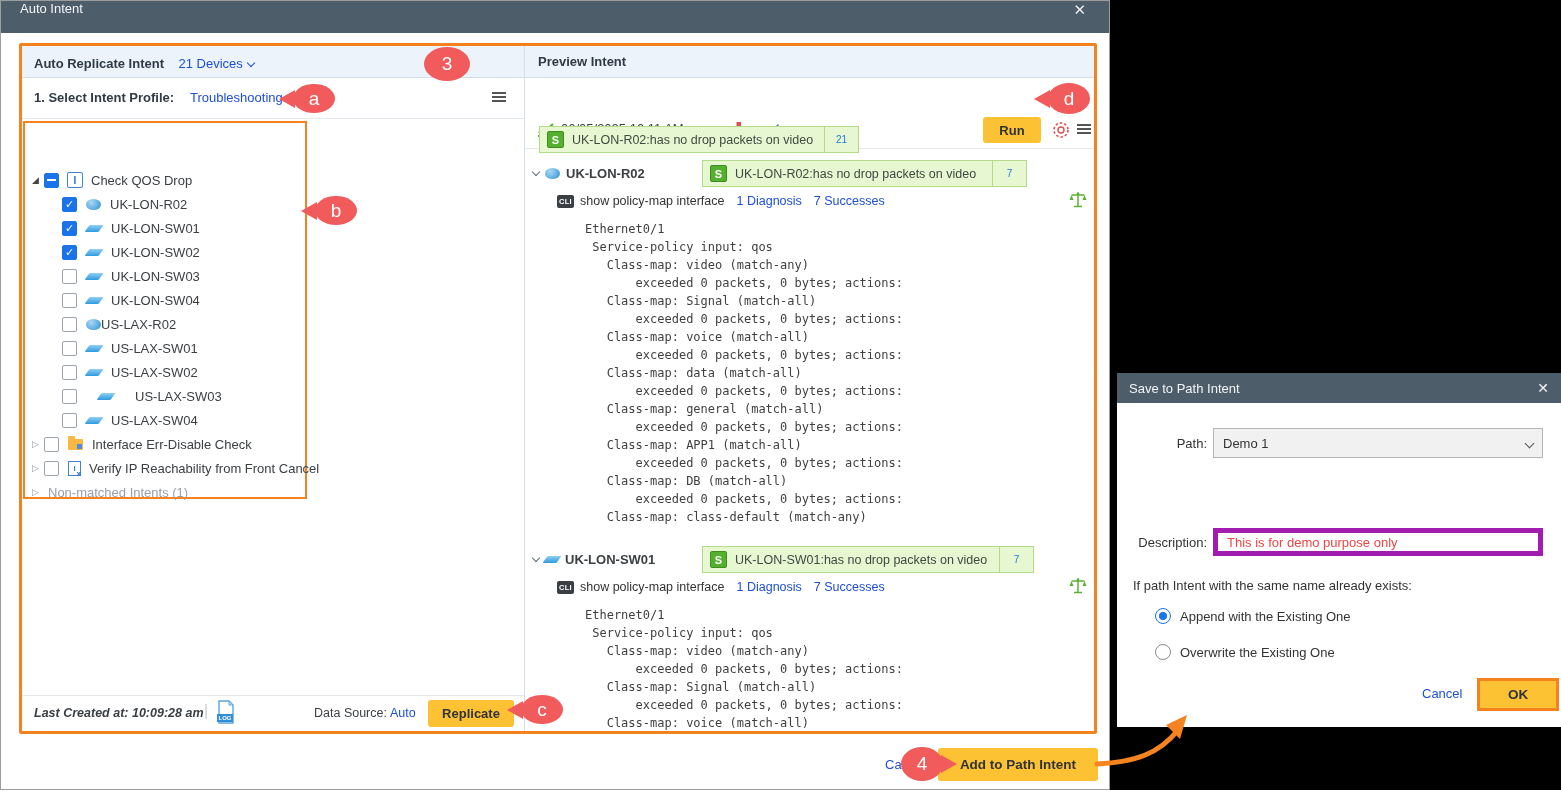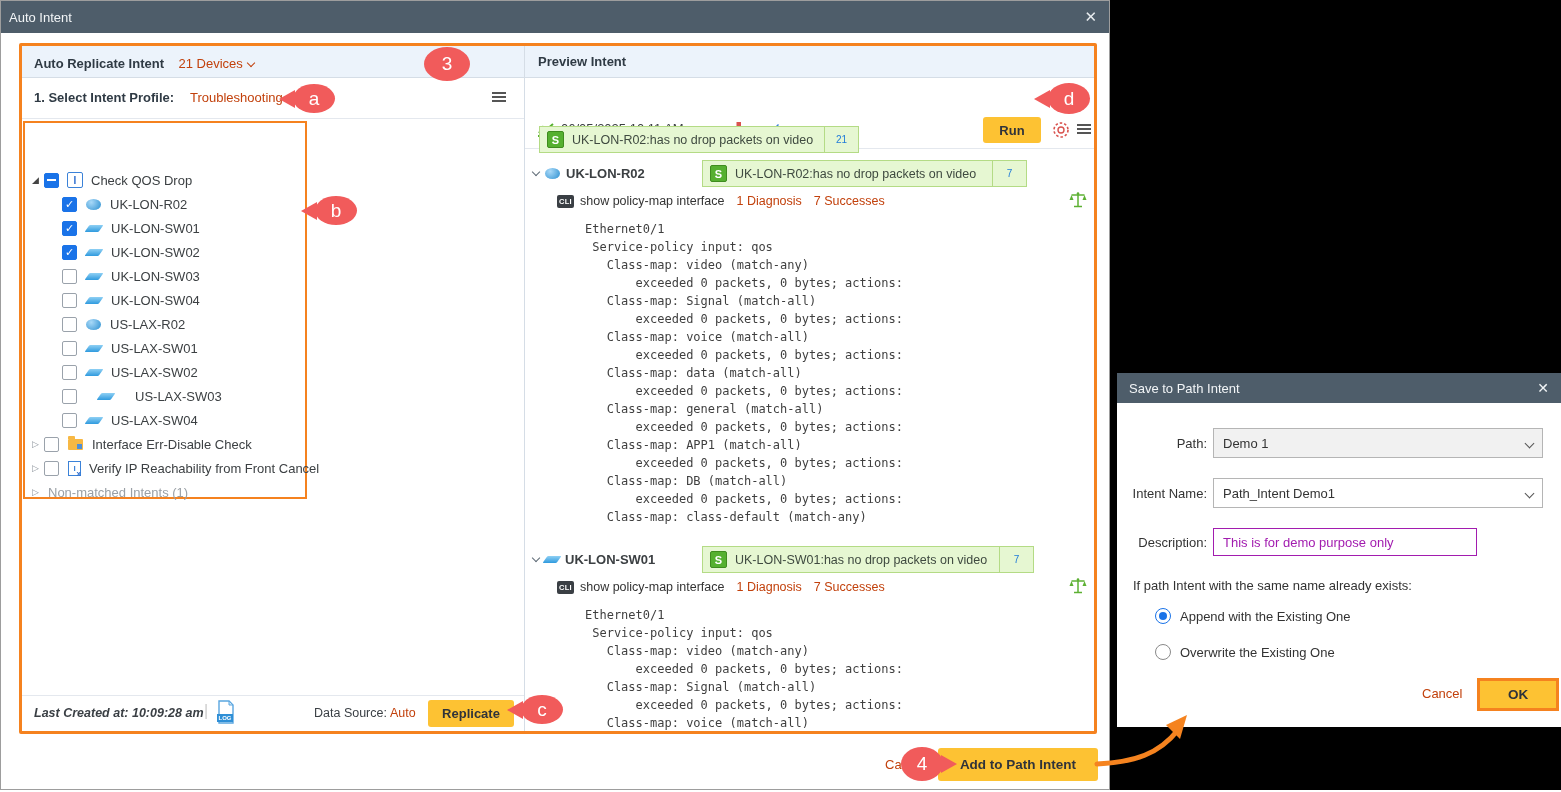--- a/index.html
+++ b/index.html
@@ -2,30 +2,30 @@
 <html><head>
 <meta charset="utf-8">
 <style>
   * { margin:0; padding:0; box-sizing:border-box; }
   html,body { width:1561px; height:792px; background:#fff; font-family:"Liberation Sans", sans-serif; }
   .stage { position:relative; width:1561px; height:792px; overflow:hidden; background:#fff; }
   .abs { position:absolute; }
 
   
   .app-window { position:absolute; left:0; top:0; width:1110px; height:790px; background:#fff; border:1px solid #9d9d9d; }
-  .titlebar { position:absolute; left:0; top:0; width:100%; height:32px; background:#4e5d6a; color:#f2f5f7; font-size:13px; display:flex; align-items:center; padding:0 8px;gap:21px; }
+  .titlebar { position:absolute; left:0; top:0; width:100%; height:32px; background:#4e5d6a; color:#f2f5f7; font-size:13px; display:flex; padding:0 19px;gap:21px; }
   .titlebar .close { margin-left:auto; font-size:15px; color:#e8ecef; cursor:pointer; padding:0 4px; }
 
   .main-frame { position:absolute; left:18px; top:42px; width:1078px; height:691px; border:3px solid #f5821f; border-radius:2px; background:#fff; }
 
   .panel-header { position:absolute; left:0; top:0; width:1072px; height:32px; background:#ecf3fb; border-bottom:1px solid #d5dde6; }
   .v-divider { position:absolute; left:502px; top:0; width:1px; height:685px; background:#d5dde6; }
 
   .hd-title { font-size:13px; font-weight:bold; color:#2f3a44; }
-  .link { color:#c2410c; cursor:pointer; text-decoration:none; }
+  .link { color:#1d4ed8; cursor:pointer; text-decoration:none; }
   .chev { display:inline-block; width:6px; height:6px; border-right:1.6px solid currentColor; border-bottom:1.6px solid currentColor; transform:rotate(45deg); margin-left:5px; vertical-align:2px; }
 
   
   .profile-row { position:absolute; left:0; top:32px; width:502px; height:41px; border-bottom:1px solid #e4e8ee; }
   .seed-label-row { position:absolute; left:0; top:73px; width:502px; height:32px; border-bottom:1px solid #e4e8ee; }
   .seed-box { position:absolute; left:1px; top:75px; width:284px; height:378px; border:2px solid #f5821f; }
   .hamburger2 { width:14px; height:2px; background:#555; box-shadow:0 4px 0 #555, 0 8px 0 #555; }
 
   .tree-row { position:absolute; height:24px; font-size:13px; color:#3c4043; display:flex; align-items:center; }
   .expander-open { color:#444; font-size:9px; width:12px; }
@@ -71,21 +71,21 @@
 
   
   .black-region { position:absolute; left:1110px; top:0; width:451px; height:790px; background:#000; }
   .save-dialog { position:absolute; left:1117px; top:373px; width:444px; height:354px; background:#fff; z-index:30; }
   .save-dialog .dlg-title { position:absolute; left:0; top:0; width:100%; height:30px; background:#4e5d6a; color:#f2f5f7; font-size:13px; display:flex; align-items:center; padding:0 12px; }
   .dlg-row { position:absolute; left:0; width:100%; height:30px; display:flex; align-items:center; }
   .dlg-label { width:96px; text-align:right; font-size:13px; color:#333; padding-right:6px; }
   .dlg-select { position:relative; width:330px; height:30px; border:1px solid #b5b5b5; background:#f1f1f1; font-size:13px; color:#333; display:flex; align-items:center; padding:0 24px 0 9px; }
   .dlg-select.white { background:#fff; }
   .dlg-select .dd { position:absolute; right:9px; top:11px; width:7px; height:7px; border-right:1.6px solid #555; border-bottom:1.6px solid #555; transform:rotate(45deg); }
-  .dlg-input { width:264px; height:28px; border:1px solid #a21caf; background:#fff; font-size:13px; color:#a21caf; display:flex; align-items:center; padding:0 9px; }
+  .dlg-input { width:330px; height:28px; border:5px solid #a21caf; background:#fff; font-size:13px; color:#ef4444; display:flex; align-items:center; padding:0 9px; }
   .radio { width:16px; height:16px; border:1px solid #8a8a8a; border-radius:50%; display:inline-flex; align-items:center; justify-content:center; margin-right:9px; flex:0 0 16px; background:#fff; }
   .radio.on { border-color:#1a73e8; }
   .radio.on::after { content:""; width:8px; height:8px; border-radius:50%; background:#1a73e8; }
   .btn-ok { position:absolute; left:360px; top:305px; width:82px; height:33px; background:#fdc233; border:3px solid #f5821f; font-weight:bold; font-size:13.5px; color:#30333a; cursor:pointer; font-family:"Liberation Sans",sans-serif; }
 </style>
 </head>
 <body>
 
 <div class="stage">
 
@@ -146,21 +146,21 @@
         <span style="margin-left:10px;">UK-LON-SW03</span>
       </div>
       <div class="tree-row" style="left:40px; top:242px;">
         <span class="cb cb-off"></span>
         <span class="icon-switch" style="margin-left:10px;"></span>
         <span style="margin-left:10px;">UK-LON-SW04</span>
       </div>
       <div class="tree-row" style="left:40px; top:266px;">
         <span class="cb cb-off"></span>
         <span class="icon-router" style="margin-left:9px;"></span>
-        <span style="margin-left:9px;">US-LAX-R02</span>
+        <span style="">US-LAX-R02</span>
       </div>
       <div class="tree-row" style="left:40px; top:290px;">
         <span class="cb cb-off"></span>
         <span class="icon-switch" style="margin-left:10px;"></span>
         <span style="margin-left:10px;">US-LAX-SW01</span>
       </div>
       <div class="tree-row" style="left:40px; top:314px;">
         <span class="cb cb-off"></span>
         <span class="icon-switch" style="margin-left:10px;"></span>
         <span style="margin-left:10px;">US-LAX-SW02</span>
@@ -350,27 +350,20 @@
     </div>
 
     <div class="dlg-row" style="top:55px;">
       <span class="dlg-label">Path:</span>
       <span class="dlg-select">
           <span>Demo 1</span>
           <span class="dd"></span>
         </span>
     </div>
 
-    <div class="dlg-row" style="top:105px;">
-      <span class="dlg-label">Intent Name:</span>
-      <span class="dlg-select white">
-          <span>Path_Intent Demo1</span>
-          <span class="dd"></span>
-        </span>
-    </div>
 
     <div class="dlg-row" style="top:154px;">
       <span class="dlg-label">Description:</span>
       <span class="dlg-input">This is for demo purpose only</span>
     </div>
 
     <div class="abs" style="left:16px; top:205px; font-size:13px; color:#333;">If path Intent with the same name already exists:</div>
 
     <div class="abs" style="left:38px; top:235px; display:flex; align-items:center; font-size:13px; color:#333;">
       <span class="radio on"></span>

